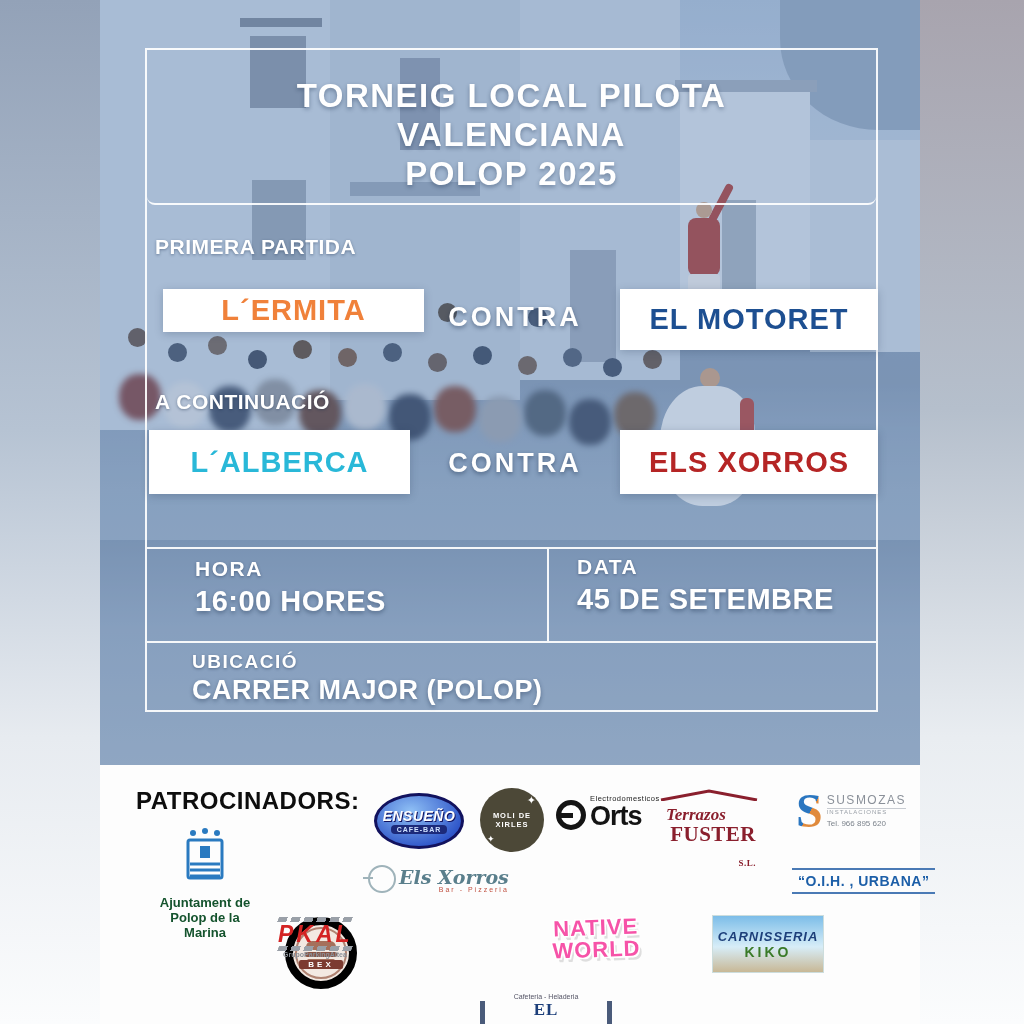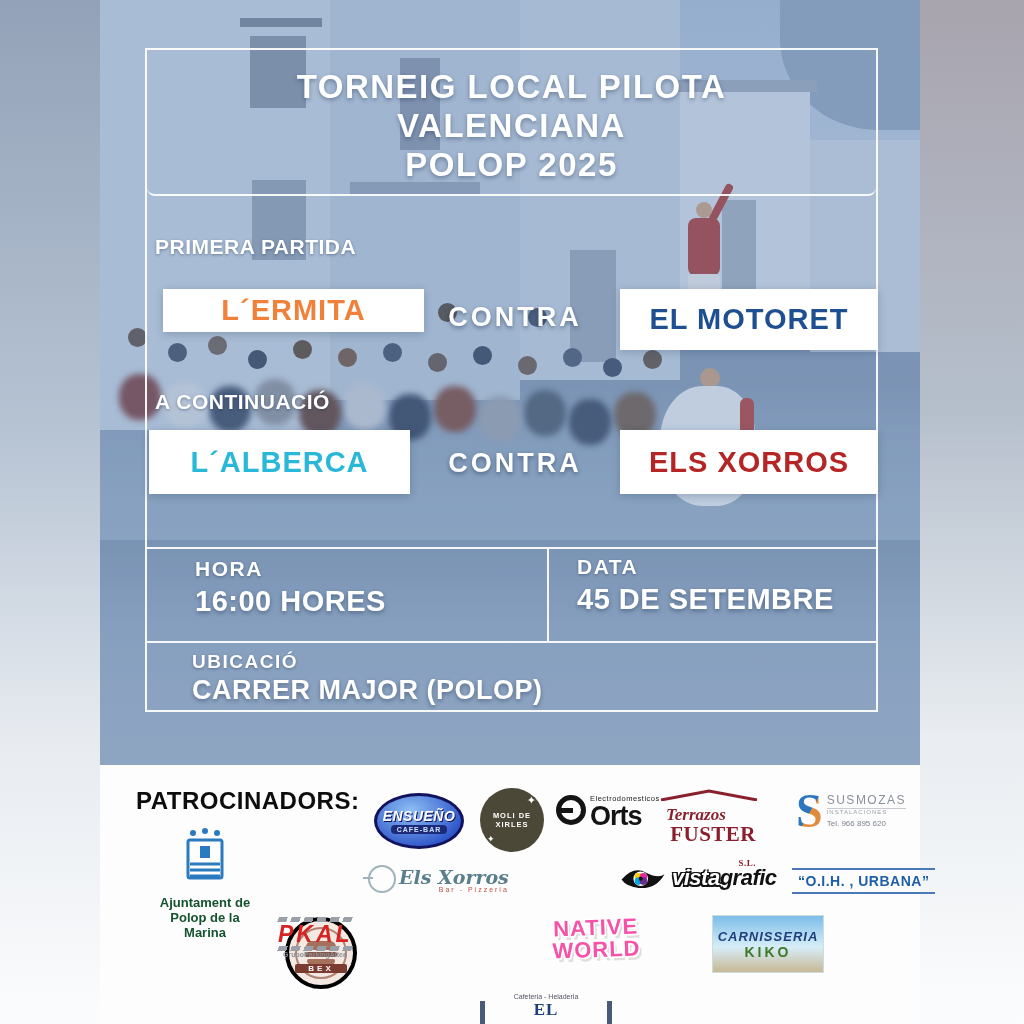--- a/index.html
+++ b/index.html
@@ -10,21 +10,21 @@
   .edge-left{left:0;background:linear-gradient(180deg,#93a2b8 0%,#b6c3d3 42%,#e7ebf0 72%,#fbfcfd 100%);}
   .edge-right{right:0;width:104px;background:linear-gradient(180deg,#a8a4ae 0%,#b5bfcc 40%,#e9edf1 72%,#fbfcfd 100%);}
   .poster{position:absolute;left:100px;top:0;width:820px;height:1024px;}
   .photo{position:absolute;left:0;top:0;width:820px;height:765px;overflow:hidden;
     background:linear-gradient(180deg,#a9bed7 0%,#b7c8dd 16%,#bccadd 26%,#9aadc5 33%,#8399b4 42%,#8196b1 50%,#8ba1bb 56%,#93a9c1 64%,#9db1c7 82%,#a3b6ca 100%);}
   .ph{position:absolute;}
   .overlay{position:absolute;inset:0;background:rgba(110,143,188,.34);}
   .heads{position:absolute;left:0;top:0;width:15px;height:15px;border-radius:50%;background:transparent;}
   .torsos{position:absolute;left:0;top:0;width:30px;height:34px;border-radius:45%;background:transparent;}
   .frame{position:absolute;left:45px;top:48px;width:733px;height:664px;border:2px solid rgba(255,255,255,.92);box-sizing:border-box;}
-  .title{position:absolute;left:0;right:0;top:7px;height:137px;display:flex;flex-direction:column;justify-content:center;align-items:center;border-bottom:2px solid rgba(255,255,255,.92);border-radius:8px;}
+  .title{position:absolute;left:0;right:0;top:16px;height:137px;display:flex;flex-direction:column;justify-content:center;align-items:center;border-bottom:2px solid rgba(255,255,255,.92);border-radius:8px;}
   .title div{color:#fff;font-weight:800;font-size:33px;line-height:39px;letter-spacing:1.5px;text-shadow:0 2px 4px rgba(25,45,75,.4);}
   .section-label{position:absolute;color:#fff;font-weight:800;font-size:21px;letter-spacing:.5px;text-shadow:0 1px 3px rgba(25,45,75,.45);}
   .team-box{position:absolute;background:#fff;display:flex;align-items:center;justify-content:center;font-weight:800;font-size:29px;letter-spacing:1px;box-shadow:0 2px 8px rgba(35,55,85,.25);}
   .contra{position:absolute;color:#fff;font-weight:800;font-size:27px;letter-spacing:3px;text-align:center;text-shadow:0 2px 4px rgba(25,45,75,.5);}
   .c-ermita{color:#f0813a}.c-motoret{color:#1d4f91}.c-alberca{color:#29b8d8}.c-xorros{color:#b52525}
   .details{position:absolute;left:0;right:0;top:497px;bottom:0;border-top:2px solid rgba(255,255,255,.92);}
   .det-hora{position:absolute;left:0;top:0;width:402px;height:92px;border-right:2px solid rgba(255,255,255,.92);box-sizing:border-box;padding:8px 0 0 48px;}
   .det-data{position:absolute;left:404px;top:0;right:0;height:92px;box-sizing:border-box;padding:6px 0 0 26px;}
   .det-ubi{position:absolute;left:0;top:92px;right:0;bottom:0;border-top:2px solid rgba(255,255,255,.92);box-sizing:border-box;padding:8px 0 0 45px;}
   .det-label{font-size:21px;font-weight:700;color:#fff;letter-spacing:1.5px;text-shadow:0 1px 3px rgba(25,45,75,.45);}
@@ -37,21 +37,21 @@
   
   .ensueno{width:90px;height:56px;border-radius:50%;background:radial-gradient(ellipse at 40% 30%,#8fc0f5,#2f56c9 75%);border:3px solid #12125e;display:flex;flex-direction:column;align-items:center;justify-content:center;box-sizing:border-box;}
   .ensueno .nm{color:#fff;font-weight:900;font-style:italic;font-size:14px;letter-spacing:.5px;text-shadow:1px 1px 0 #12125e;}
   .ensueno .sb{color:#cfe2ff;font-weight:700;font-size:7px;letter-spacing:1px;background:#1c2a7a;padding:1px 6px;border-radius:4px;margin-top:1px;}
   
   .moli{width:64px;height:64px;border-radius:50%;background:#4c4837;display:flex;align-items:center;justify-content:center;position:relative;}
   .moli .nm{color:#fff;font-size:7.5px;font-weight:700;letter-spacing:1px;text-align:center;}
   .moli .sp1{position:absolute;right:8px;top:6px;color:#fff;font-size:11px;}
   .moli .sp2{position:absolute;left:7px;bottom:8px;color:#fff;font-size:9px;}
   
-  .orts{display:flex;gap:4px;}
+  .orts{display:flex;align-items:flex-end;gap:4px;}
   .orts-ring{width:30px;height:30px;border:5px solid #141414;border-radius:50%;position:relative;box-sizing:border-box;}
   .orts-ring i{position:absolute;left:-1px;top:8px;width:13px;height:5px;background:#141414;}
   .orts-txt{line-height:1;}
   .orts-top{display:block;font-size:7.5px;color:#222;letter-spacing:.5px;}
   .orts-nm{display:block;font-size:27px;font-weight:700;color:#141414;letter-spacing:-1px;}
   
   .fuster{width:102px;text-align:center;font-family:"Liberation Serif",serif;color:#8a1f2d;}
   .fuster .l1{font-style:italic;font-weight:700;font-size:17px;text-align:left;padding-left:8px;}
   .fuster .l2{font-weight:700;font-size:21px;letter-spacing:.5px;text-align:right;padding-right:4px;margin-top:-3px;}
   .fuster .sl{font-size:9px;}
@@ -59,21 +59,21 @@
   .susmozas{display:flex;align-items:center;gap:4px;}
   .sus-s{font-family:"Liberation Serif",serif;font-size:48px;line-height:44px;font-weight:700;background:linear-gradient(120deg,#2a76c0 52%,#e08a3c 52%);-webkit-background-clip:text;background-clip:text;color:transparent;}
   .sus-col{line-height:1.2;}
   .sus-nm{font-size:12px;color:#8a9099;letter-spacing:1.5px;}
   .sus-sb{font-size:6px;color:#9aa0a8;letter-spacing:1px;border-top:1px solid #c8ccd2;}
   .sus-tel{font-size:8px;color:#7c838c;margin-top:3px;}
   
   .ajunt{width:110px;text-align:center;}
   .ajunt-txt{font-size:13px;line-height:15px;font-weight:700;color:#14532d;margin-top:4px;}
   
-  .bex{width:72px;height:72px;border-radius:50%;background:#f3e9e2;border:4px solid #000000;box-sizing:border-box;position:relative;display:flex;align-items:center;justify-content:center;}
+  .bex{width:72px;height:72px;border-radius:50%;background:#f3e9e2;border:8px solid #000000;box-sizing:border-box;position:relative;display:flex;align-items:center;justify-content:center;}
   .bex-inner{width:48px;height:48px;border-radius:50%;border:2px solid #b08372;display:flex;flex-direction:column;align-items:center;justify-content:center;gap:2px;}
   .bex-bun{width:30px;height:9px;border-radius:6px 6px 2px 2px;background:#a5705c;}
   .bex-mid{width:32px;height:5px;border-radius:2px;background:#8a5444;}
   .bex-base{width:28px;height:6px;border-radius:2px 2px 5px 5px;background:#a5705c;}
   .bex-band{position:absolute;bottom:12px;left:6px;right:6px;background:#7c3b30;color:#fff;font-size:8px;font-weight:700;letter-spacing:3px;text-align:center;border-radius:2px;}
   
   .elsx{display:flex;align-items:center;gap:3px;}
   .elsx-pan{width:24px;height:24px;border:2px solid #9fb3ba;border-radius:50%;position:relative;}
   .elsx-pan i{position:absolute;left:-7px;top:10px;width:10px;height:2px;background:#9fb3ba;}
   .elsx-txt{font-family:"DejaVu Serif",serif;font-style:italic;font-size:19px;color:#5a7f8c;font-weight:700;}
@@ -270,34 +270,20 @@
       </div>
 
       <div class="sp castell" style="left:378px;top:92px;">
         <span class="cast-tower cast-tw-l"></span>
         <span class="cast-tower cast-tw-r"></span>
         <div class="cast-top">Cafeteria - Heladeria</div>
         <div class="cast-nm">EL CASTELL</div>
 
       </div>
 
-      <div class="sp vista" style="left:520px;top:98px;">
-        <svg width="46" height="30" viewBox="0 0 60 36">
-          <path d="M2 20 Q18 2 34 11 Q50 19 58 13 Q47 33 24 31 Q8 29 2 20 Z" fill="#111"></path>
-          <circle cx="27" cy="19" r="9.5" fill="#fff"></circle>
-          <circle cx="24" cy="16.5" r="5" fill="#f5d400"></circle>
-            <circle cx="30.5" cy="16.5" r="5" fill="#e3299b"></circle>
-          <circle cx="24" cy="22" r="5" fill="#00a7e0"></circle>
-            <circle cx="30.5" cy="22" r="5" fill="#6a2d8f"></circle>
-          <circle cx="27" cy="19" r="2.6" fill="#111"></circle>
-        </svg>
-        <span class="vista-txt">
-          <span class="vista-a">vista</span><span class="vista-b">grafic</span>
-        </span>
-      </div>
 
       <div class="sp oih" style="left:692px;top:103px;">“O.I.H. , URBANA”</div>
 
       <div class="sp pkal" style="left:178px;top:152px;">
         <div class="pkal-dash"></div>
         <div class="pkal-nm">PKAL</div>
         <div class="pkal-dash"></div>
         <div class="pkal-sub">GrupoParkingAltea</div>
       </div>
 

